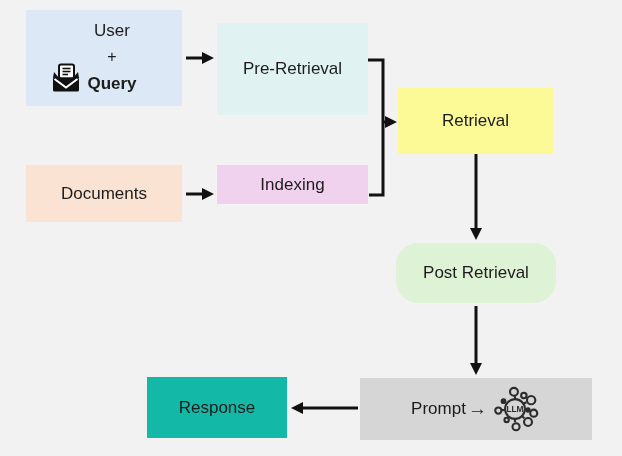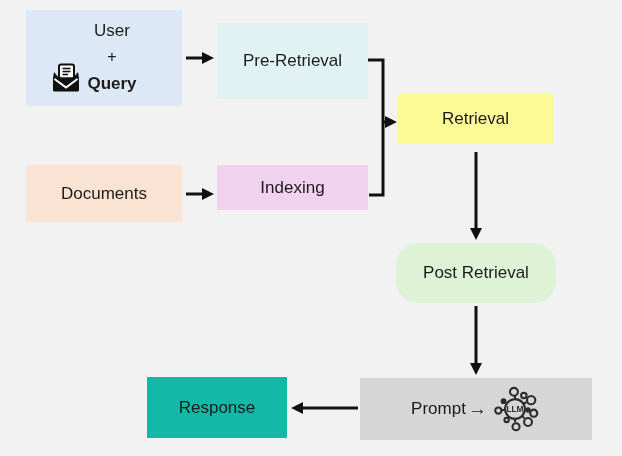--- a/index.html
+++ b/index.html
@@ -27,24 +27,24 @@
   .node .lbl{white-space:nowrap;}
   
   #n-user{left:26px;top:10px;width:156px;height:96px;flex-direction:column;justify-content:center;}
   #n-user .uq-line{line-height:28px;}
   #n-user .uq-plus{line-height:24px;font-size:16px;}
   #n-user .uq-row{position:relative;width:100%;line-height:30px;font-weight:bold;}
   #n-user .uq-row .envelope{
     position:absolute;left:8px;top:50%;transform:translateY(-50%);
   }
   
-  #n-pre{left:217px;top:23px;width:151px;height:76px;}
-  #n-ret{left:398px;top:94px;width:155px;height:50px;}
+  #n-pre{left:217px;top:23px;width:151px;height:92px;}
+  #n-ret{left:398px;top:88px;width:155px;height:66px;}
   #n-doc{left:26px;top:165px;width:156px;height:57px;}
-  #n-idx{left:217px;top:165px;width:151px;height:45px;}
+  #n-idx{left:217px;top:165px;width:151px;height:39px;}
   #n-post{left:396px;top:243px;width:160px;height:60px;border-radius:22px;}
   #n-prompt{left:360px;top:378px;width:232px;height:62px;}
   #n-resp{left:147px;top:377px;width:140px;height:61px;}
   #n-prompt .arrow-glyph{font-size:19px;margin:0 2px;}
   .llm-hub{display:block;}
 </style>
 </head>
 <body>
 
 <div id="canvas" style="background: rgb(241, 242, 241);">

